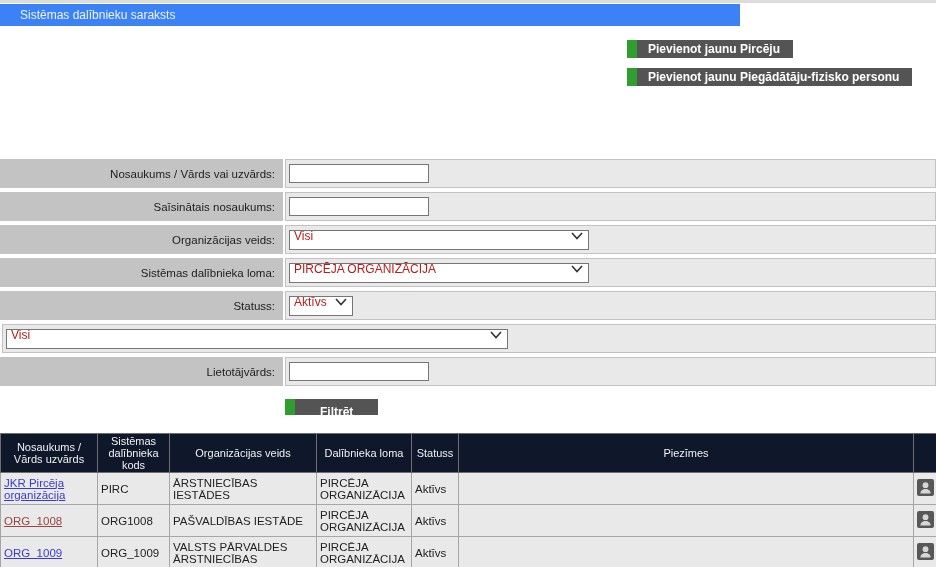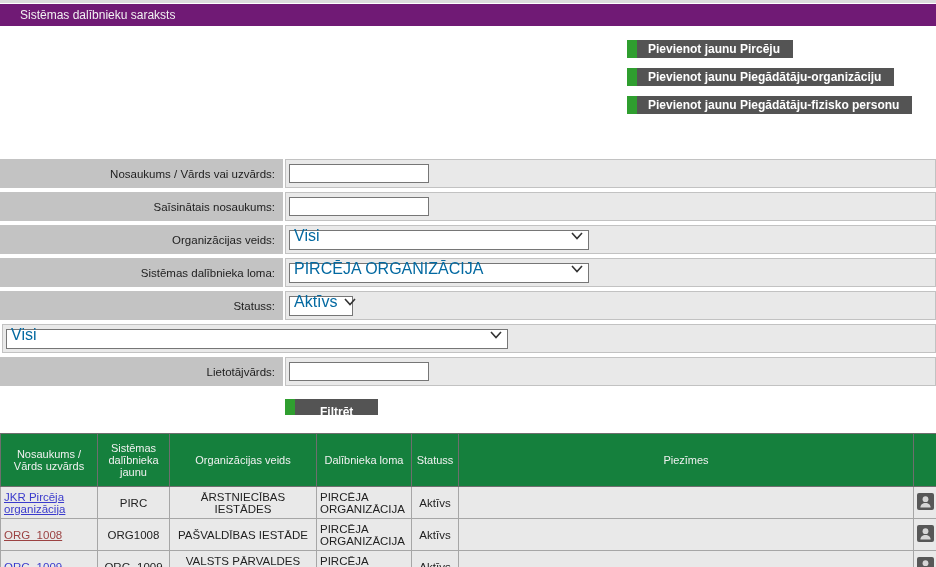--- a/index.html
+++ b/index.html
@@ -2,22 +2,22 @@
 <html><head>
 <meta charset="utf-8">
 <style>
   html,body { margin:0; padding:0; background:#fff; }
   .page {
     position:relative; width:936px; height:567px; overflow:hidden;
     background:#fff; font-family:"Liberation Sans", sans-serif; color:#1d1d1d;
   }
   .top-strip { position:absolute; top:0; left:0; width:936px; height:3px; background:#dcdcdc; }
   .title-bar {
-    position:absolute; top:4px; left:0; width:936px; height:22px;
-    background:#701a75; color:#f2f2f2; font-size:12px; line-height:22px;
+    position:absolute; top:4px; left:0; width:740px; height:22px;
+    background:#3b82f6; color:#f2f2f2; font-size:12px; line-height:22px;
     padding-left:20px; box-sizing:border-box; white-space:nowrap;
   }
 
   
   .add-buttons { position:absolute; left:627px; top:40px; display:flex; flex-direction:column; align-items:flex-start; }
   .btn { display:inline-flex; align-items:stretch; height:18px; background:#545454; margin-bottom:10px; cursor:pointer; }
   .btn .green-bar { width:10px; background:#2f9e2f; }
   .btn .btn-label { color:#ffffff; font-weight:bold; font-size:12px; line-height:18px; padding:0 13px 0 11px; white-space:nowrap; }
 
   
@@ -31,64 +31,60 @@
     flex:1; margin-left:2px; background:#e9e9e9; border:1px solid #c2c2c2;
     display:flex; align-items:center; padding-left:3px; box-sizing:border-box;
   }
   .tinput {
     height:19px; width:140px; border:1px solid #767676; background:#fff;
     font-family:"Liberation Sans", sans-serif; font-size:12px; padding:0 3px; box-sizing:border-box;
   }
   .fselect {
     height:20px; border:1px solid #767676; background:#fff; box-sizing:border-box;
     display:flex; align-items:center; justify-content:space-between;
-    padding:0 5px 8px 4px; font-size:16px; color:#0369a1; cursor:pointer;
+    padding:0 5px 8px 4px; font-size:12px; color:#b91c1c; cursor:pointer;
   }
   .w300 { width:300px; } .w64 { width:64px; } .w502 { width:502px; }
   .chev { flex:0 0 auto; margin-left:6px; }
 
   
   .filter-btn { position:absolute; left:285px; top:399px; height:16px; margin-bottom:0; }
   .filter-btn .btn-label { line-height:26px; padding:0 25px; }
 
   
   .results { position:absolute; top:433px; left:0; width:936px; }
   table.grid { border-collapse:collapse; table-layout:fixed; width:936px; }
   .grid th {
-    background:#15803d; color:#f0f0f0; font-weight:normal; font-size:11px;
-    border:1px solid #6e6e6e; height:39px; text-align:center; padding:8px 2px; box-sizing:border-box;
+    background:#0f172a; color:#f0f0f0; font-weight:normal; font-size:11px;
+    border:1px solid #6e6e6e; height:39px; text-align:center; padding:1px 2px; box-sizing:border-box;
   }
   .grid td {
     background:#e9e9e9; border:1px solid #a6a6a6; font-size:11.5px; color:#222;
     padding:2px 3px; vertical-align:middle; box-sizing:border-box; overflow:hidden;
   }
   .grid tbody tr { height:32px; }
-  .grid td.c-status, .grid td.c-code, .grid td.c-type { text-align:center; }
+  .grid td.c-status, .grid td.c-code, .grid td.c-type { text-align:left; }
   .grid td.c-icon { text-align:center; padding:0; }
   a.row-link { text-decoration:underline; cursor:pointer; }
   a.link-new { color:#3a3acc;margin-top:16px; }
   a.link-visited { color:#9c4343; }
 </style>
 </head>
 <body>
 
 <div class="page">
 
   <div class="top-strip"></div>
 
   <div class="title-bar">Sistēmas dalībnieku saraksts</div>
 
   <div class="add-buttons">
     <div class="btn">
       <span class="green-bar"></span>
       <span class="btn-label">Pievienot jaunu Pircēju</span>
-    </div>
-    <div class="btn">
-      <span class="green-bar"></span>
-      <span class="btn-label">Pievienot jaunu Piegādātāju-organizāciju</span>
     </div>
     <div class="btn">
       <span class="green-bar"></span>
       <span class="btn-label">Pievienot jaunu Piegādātāju-fizisko personu</span>
     </div>
   </div>
 
   <div class="filter-form">
 
     <div class="frow">
@@ -173,21 +169,21 @@
           <col style="width:72px">
           <col style="width:147px">
         <col style="width:95px">
           <col style="width:47px">
           <col style="width:455px">
           <col style="width:23px">
       </colgroup>
       <thead>
         <tr>
           <th>Nosaukums / Vārds uzvārds</th>
-          <th>Sistēmas dalībnieka jaunu</th>
+          <th>Sistēmas dalībnieka kods</th>
           <th>Organizācijas veids</th>
           <th>Dalībnieka loma</th>
           <th>Statuss</th>
           <th>Piezīmes</th>
           <th></th>
         </tr>
       </thead>
       <tbody>
         <tr>
           <td class="c-name"><a class="row-link link-new">JKR Pircēja organizācija</a></td>

